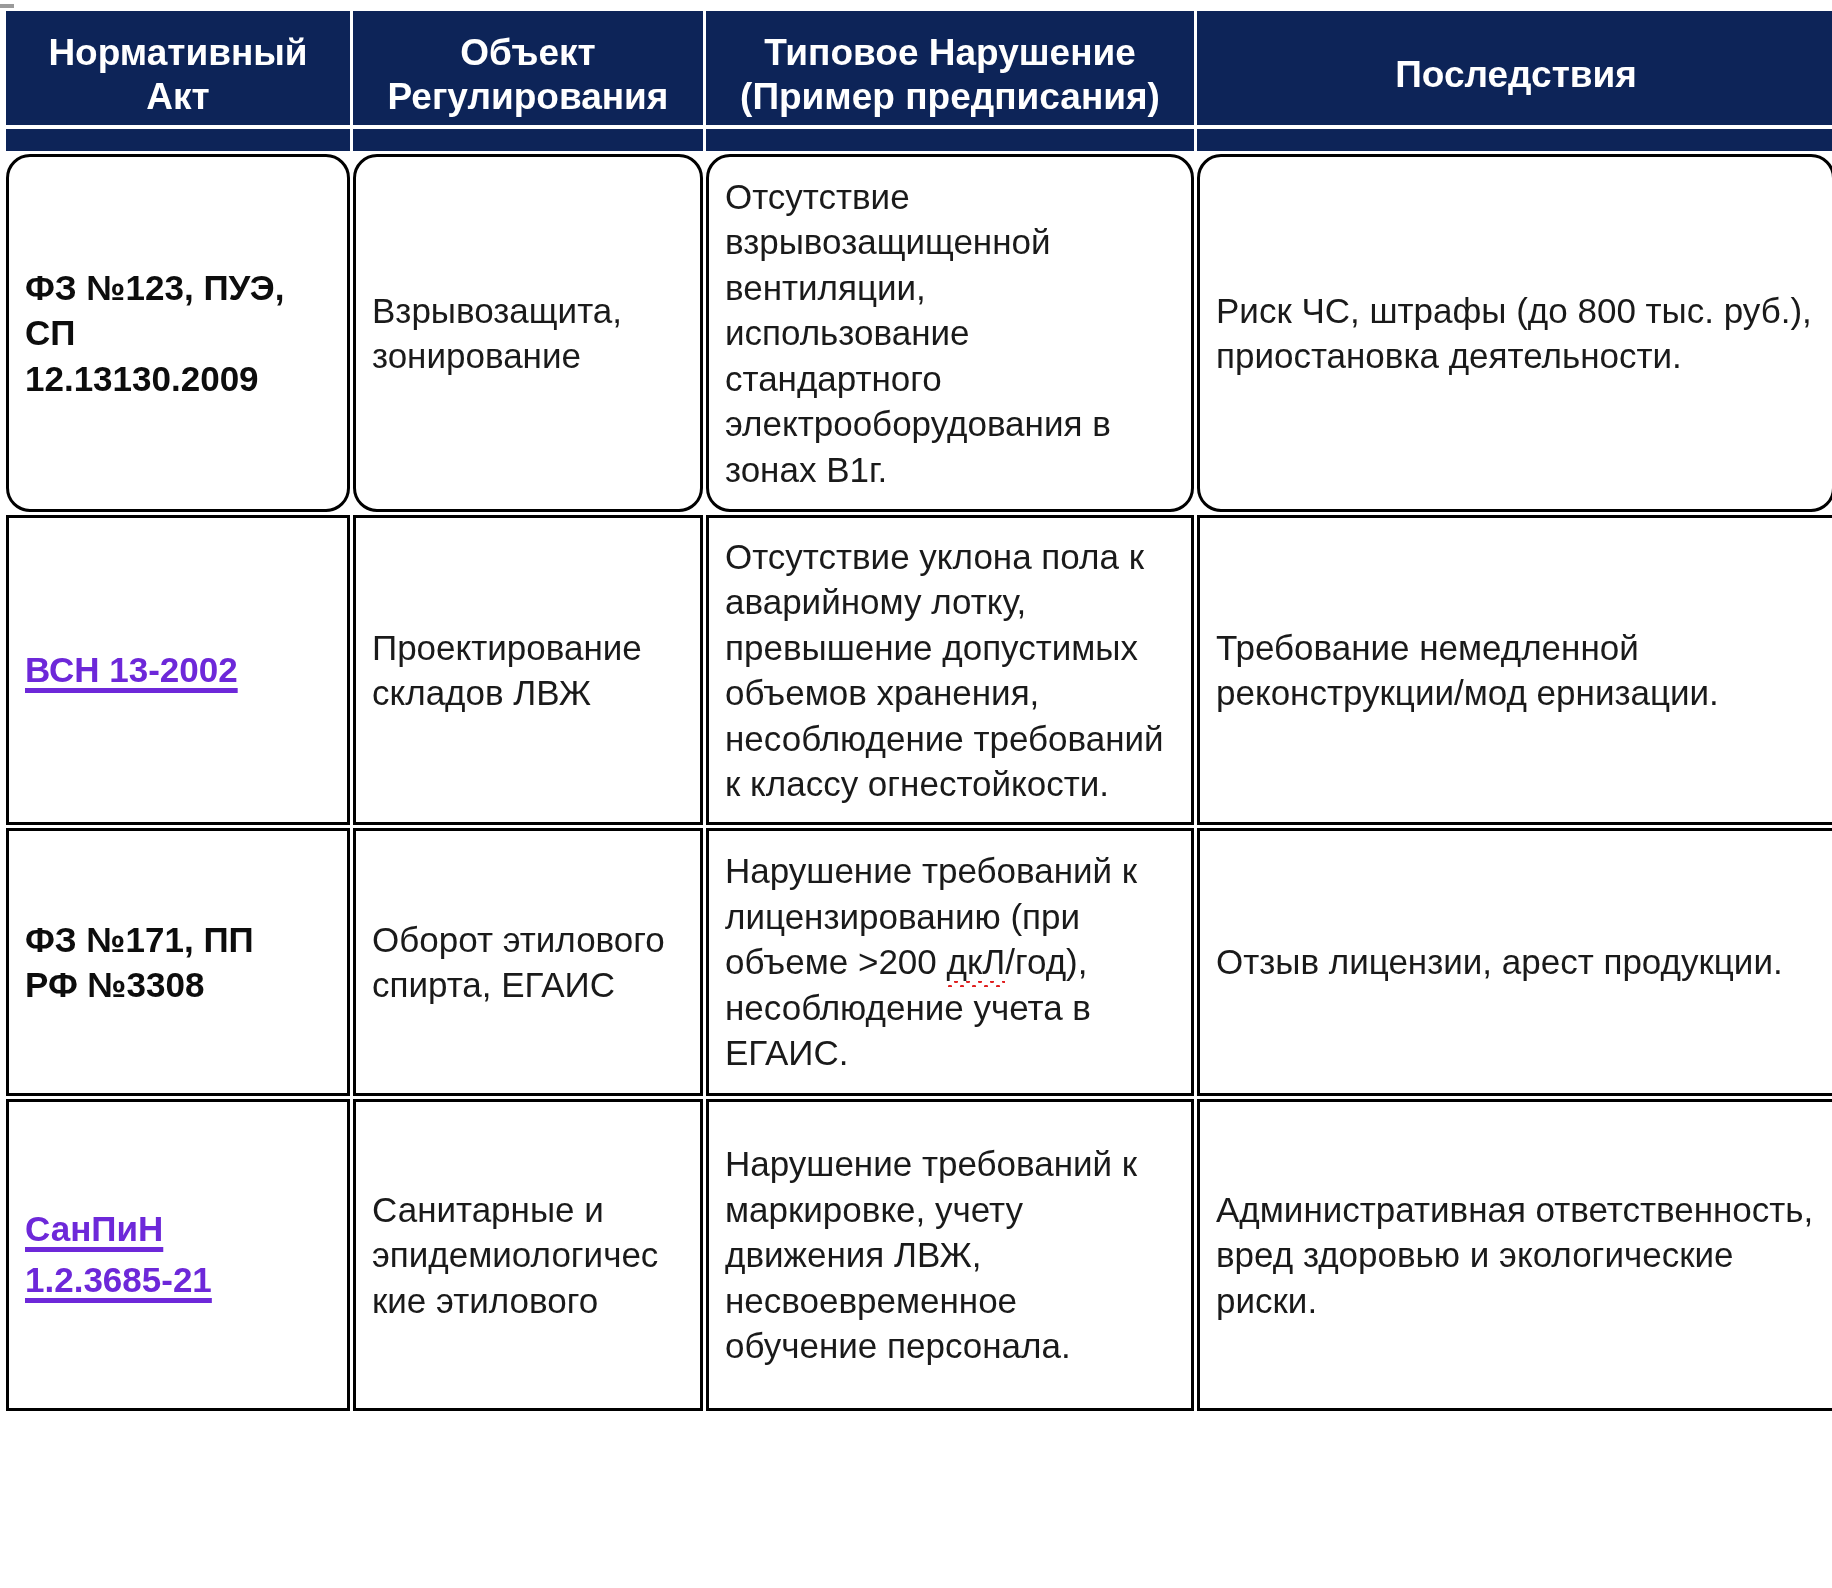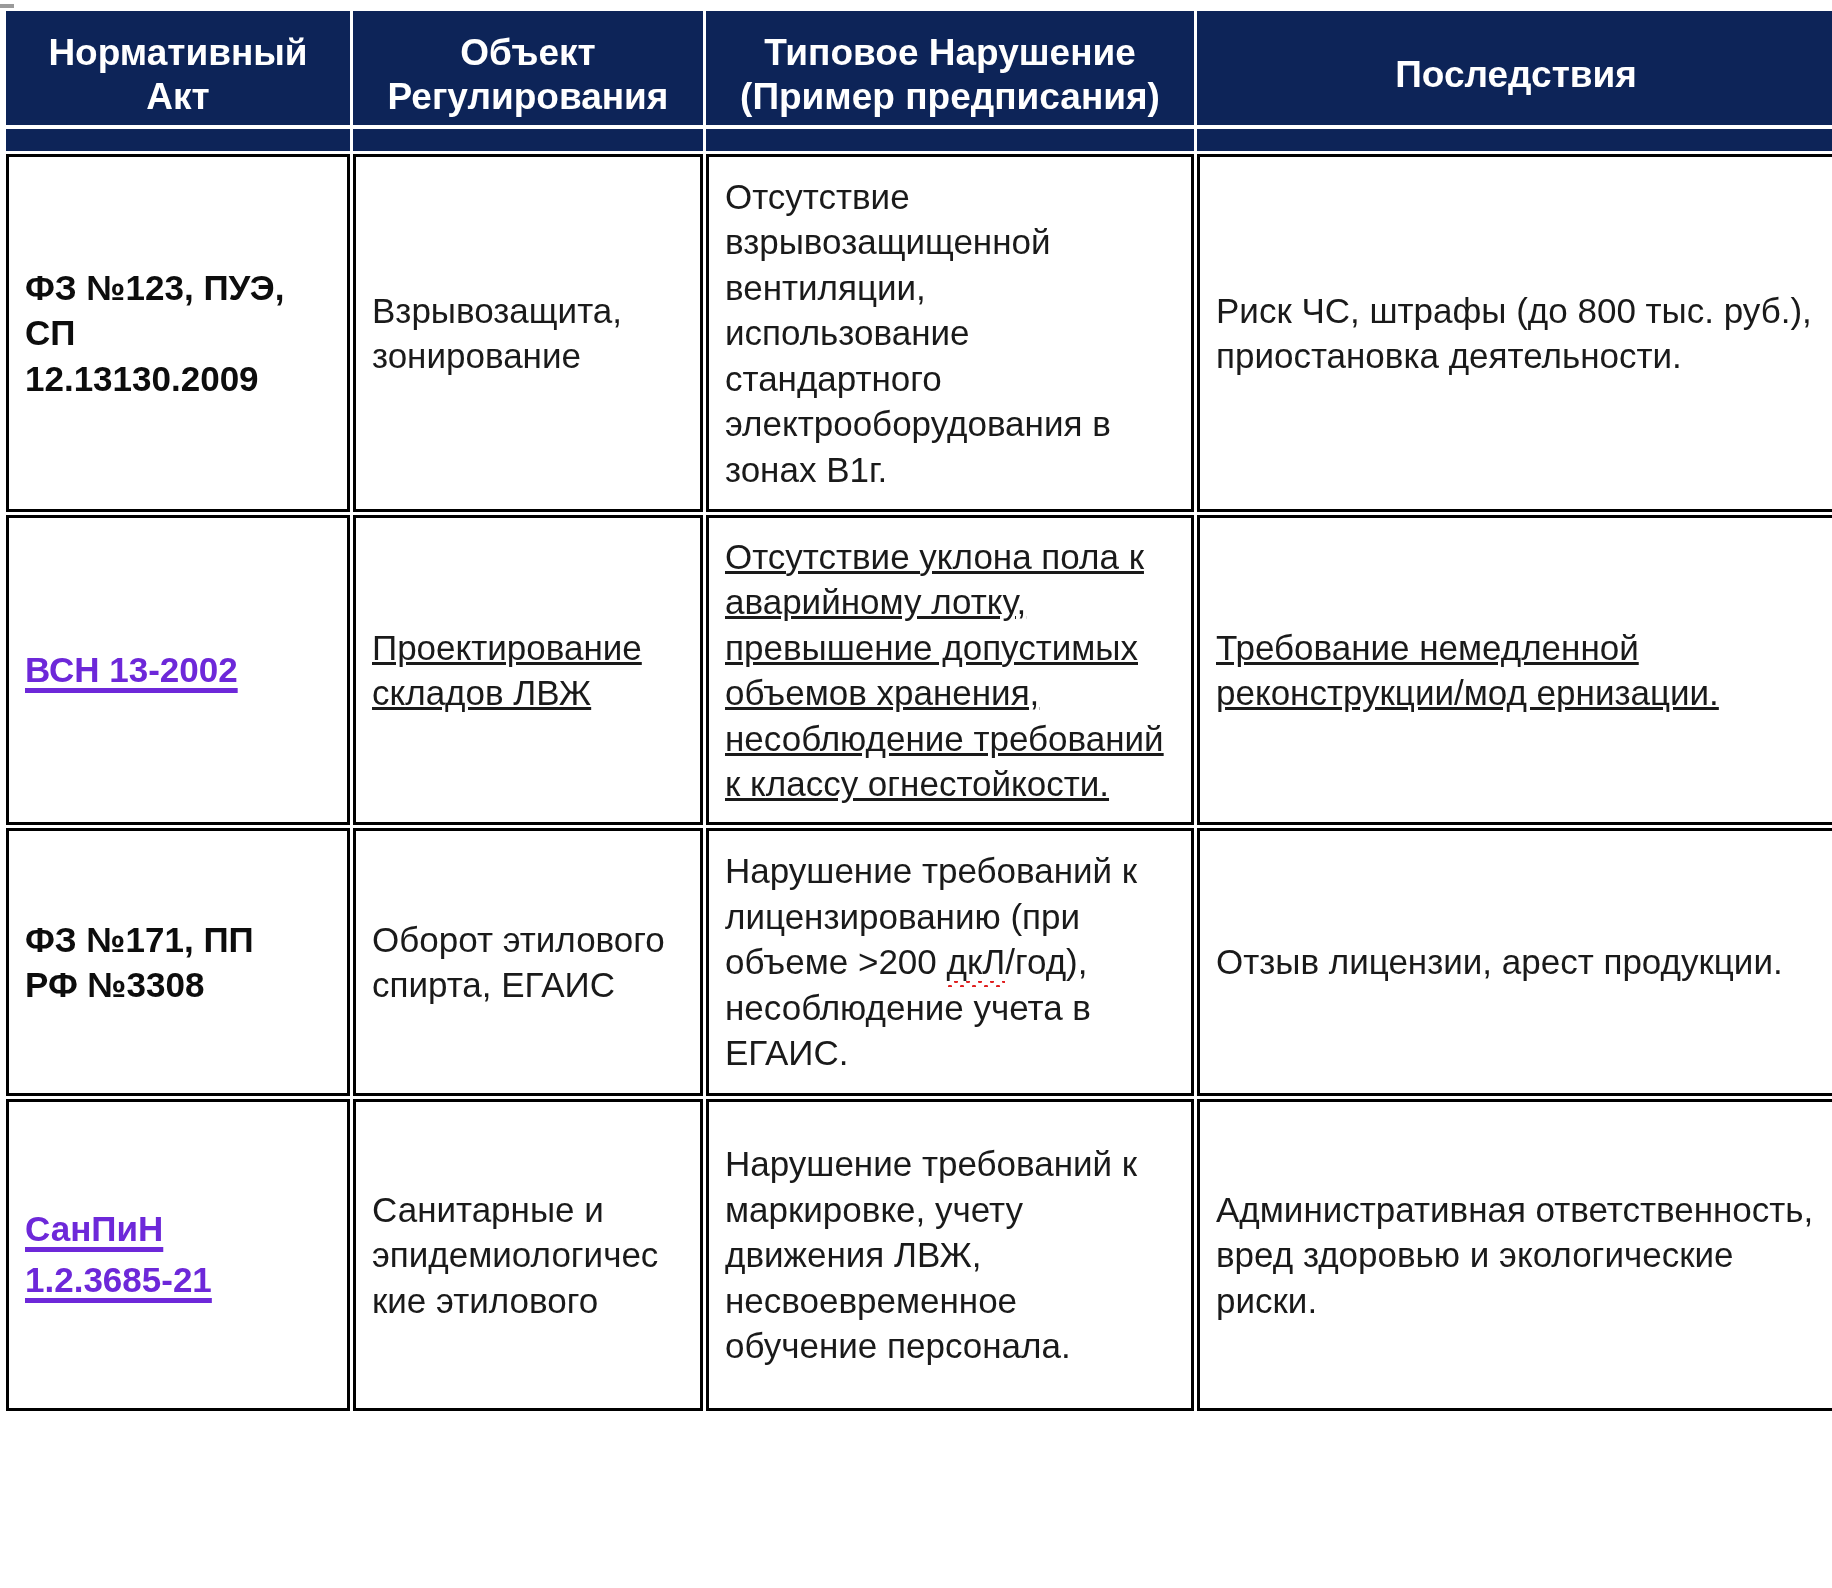--- a/index.html
+++ b/index.html
@@ -81,22 +81,22 @@
   td.c-act {
     text-align: left;
     font-weight: bold;
     color: #0d0d0d;
   }
   td.c-obj, td.c-viol, td.c-cons {
     text-align: left;
   }
 
   
-  tr.r1 td { height: 358px; }
-  tr.r2 td { height: 310px; text-decoration: underline; }
+  tr.r1 td { height: 358px; border-radius: 24px; }
+  tr.r2 td { height: 310px; }
   tr.r3 td { height: 268px; }
   tr.r4 td { height: 312px; }
 
   
   a.doc-link {
     color: #6d28d9;
     font-weight: bold;
     text-decoration: underline;
     text-decoration-thickness: 5px;
     text-underline-offset: 6px;

